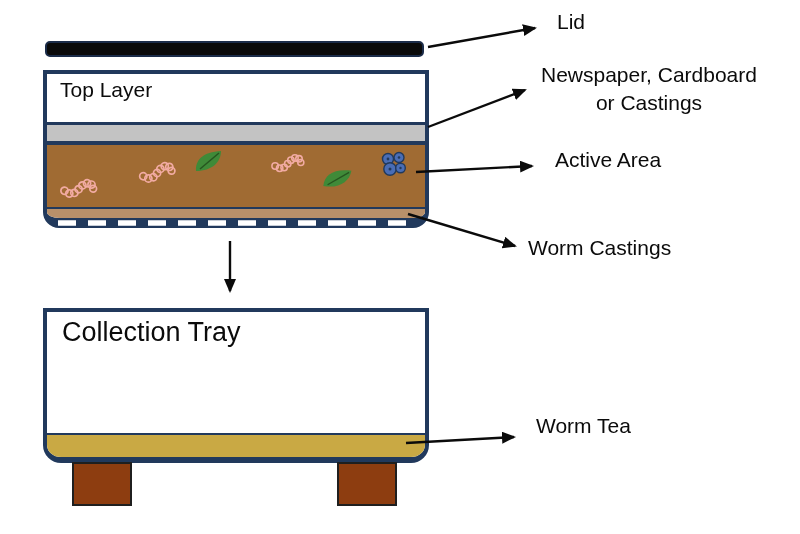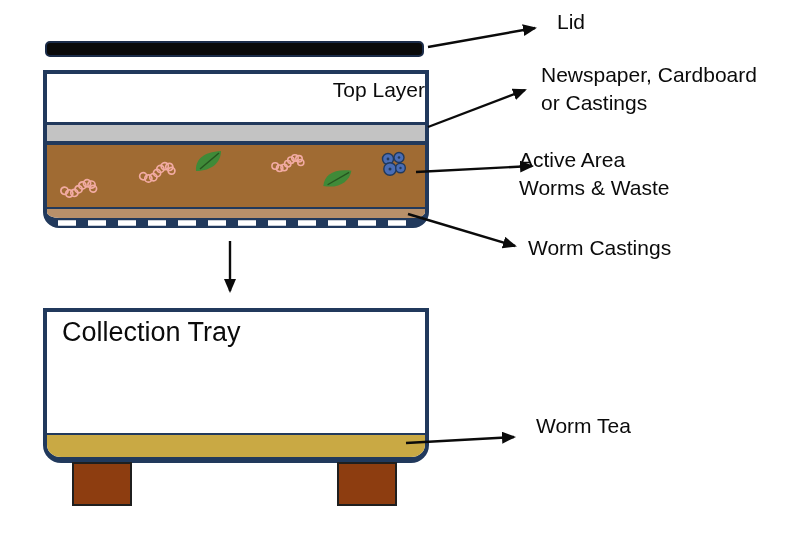--- a/index.html
+++ b/index.html
@@ -1,31 +1,31 @@
 <!DOCTYPE html>
 <html><head>
 <meta charset="utf-8">
 <style>
   html,body{margin:0;padding:0;background:#ffffff;}
   .canvas{
     position:relative;width:800px;height:534px;background:#ffffff;overflow:hidden;
     font-family:"Liberation Sans", sans-serif;color:#0b0b0b;
   }
-  .lbl{position:absolute;font-size:21px;line-height:28px;white-space:nowrap;color:#0b0b0b;}
+  .lbl{position:absolute;font-size:21px;line-height:28px;white-space:nowrap;color:#0b0b0b;text-align:center;}
   .lbl span{display:block;}
 
   
   .lid{position:absolute;left:45px;top:41px;width:379px;height:16px;box-sizing:border-box;
        background:#0a0a0a;border:2px solid #1b2c49;border-radius:5px;}
 
   
   .top-bin{position:absolute;left:43px;top:70px;width:386px;height:158px;box-sizing:border-box;
            border:4px solid #21395c;border-bottom-width:10px;border-radius:0 0 16px 16px;
            overflow:hidden;background:#ffffff;}
-  .tb-white{height:46px;background:#ffffff;padding:2px 0 0 13px;font-size:21px;line-height:28px;text-align:right;}
+  .tb-white{height:46px;background:#ffffff;padding:2px 0 0 13px;font-size:21px;line-height:28px;}
   .tb-line3{height:3px;background:#21395c;}
   .tb-gray{height:16px;background:#c3c3c3;}
   .tb-line4{height:4px;background:#21395c;}
   .tb-brown{height:62px;background:#a06b33;}
   .tb-line2{height:2px;background:#21395c;}
   .tb-castings{height:11px;background:#b8906a;}
 
   
   .tray{position:absolute;left:43px;top:308px;width:386px;height:155px;box-sizing:border-box;
         border:4px solid #21395c;border-bottom-width:6px;border-radius:0 0 18px 18px;
@@ -73,23 +73,22 @@
   <div class="leg leg-left"></div>
   <div class="leg leg-right"></div>
 
   <div class="lbl" style="left:557px;top:8px;">
     <span>Lid</span>
   </div>
   <div class="lbl" style="left:541px;top:61px;">
     <span>Newspaper, Cardboard</span>
     <span>or Castings</span>
   </div>
-  <div class="lbl" style="left:519px;top:146px;">
+  <div class="lbl" style="left:555px;top:146px;">
     <span>Active Area</span>
-    <span>Worms &amp; Waste</span>
   </div>
   <div class="lbl" style="left:536px;top:412px;">
     <span>Worm Tea</span>
   </div>
   <div class="lbl" style="left:528px;top:234px;">
     <span>Worm Castings</span>
   </div>
 
   <svg class="overlay" viewBox="0 0 800 534" xmlns="http://www.w3.org/2000/svg">
     <defs>

